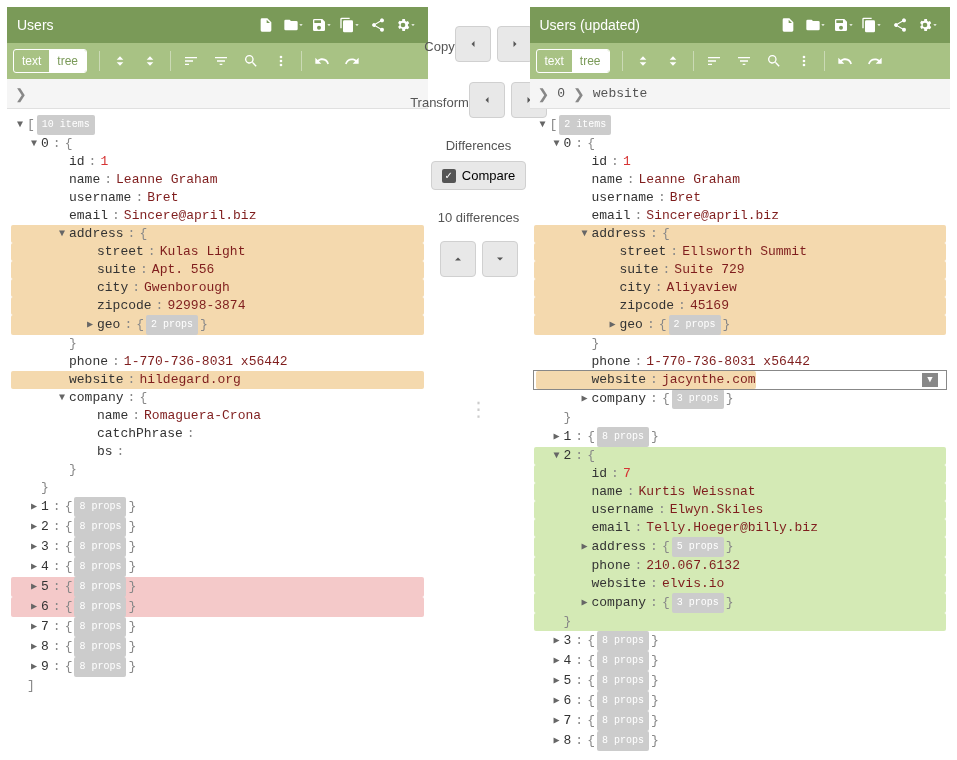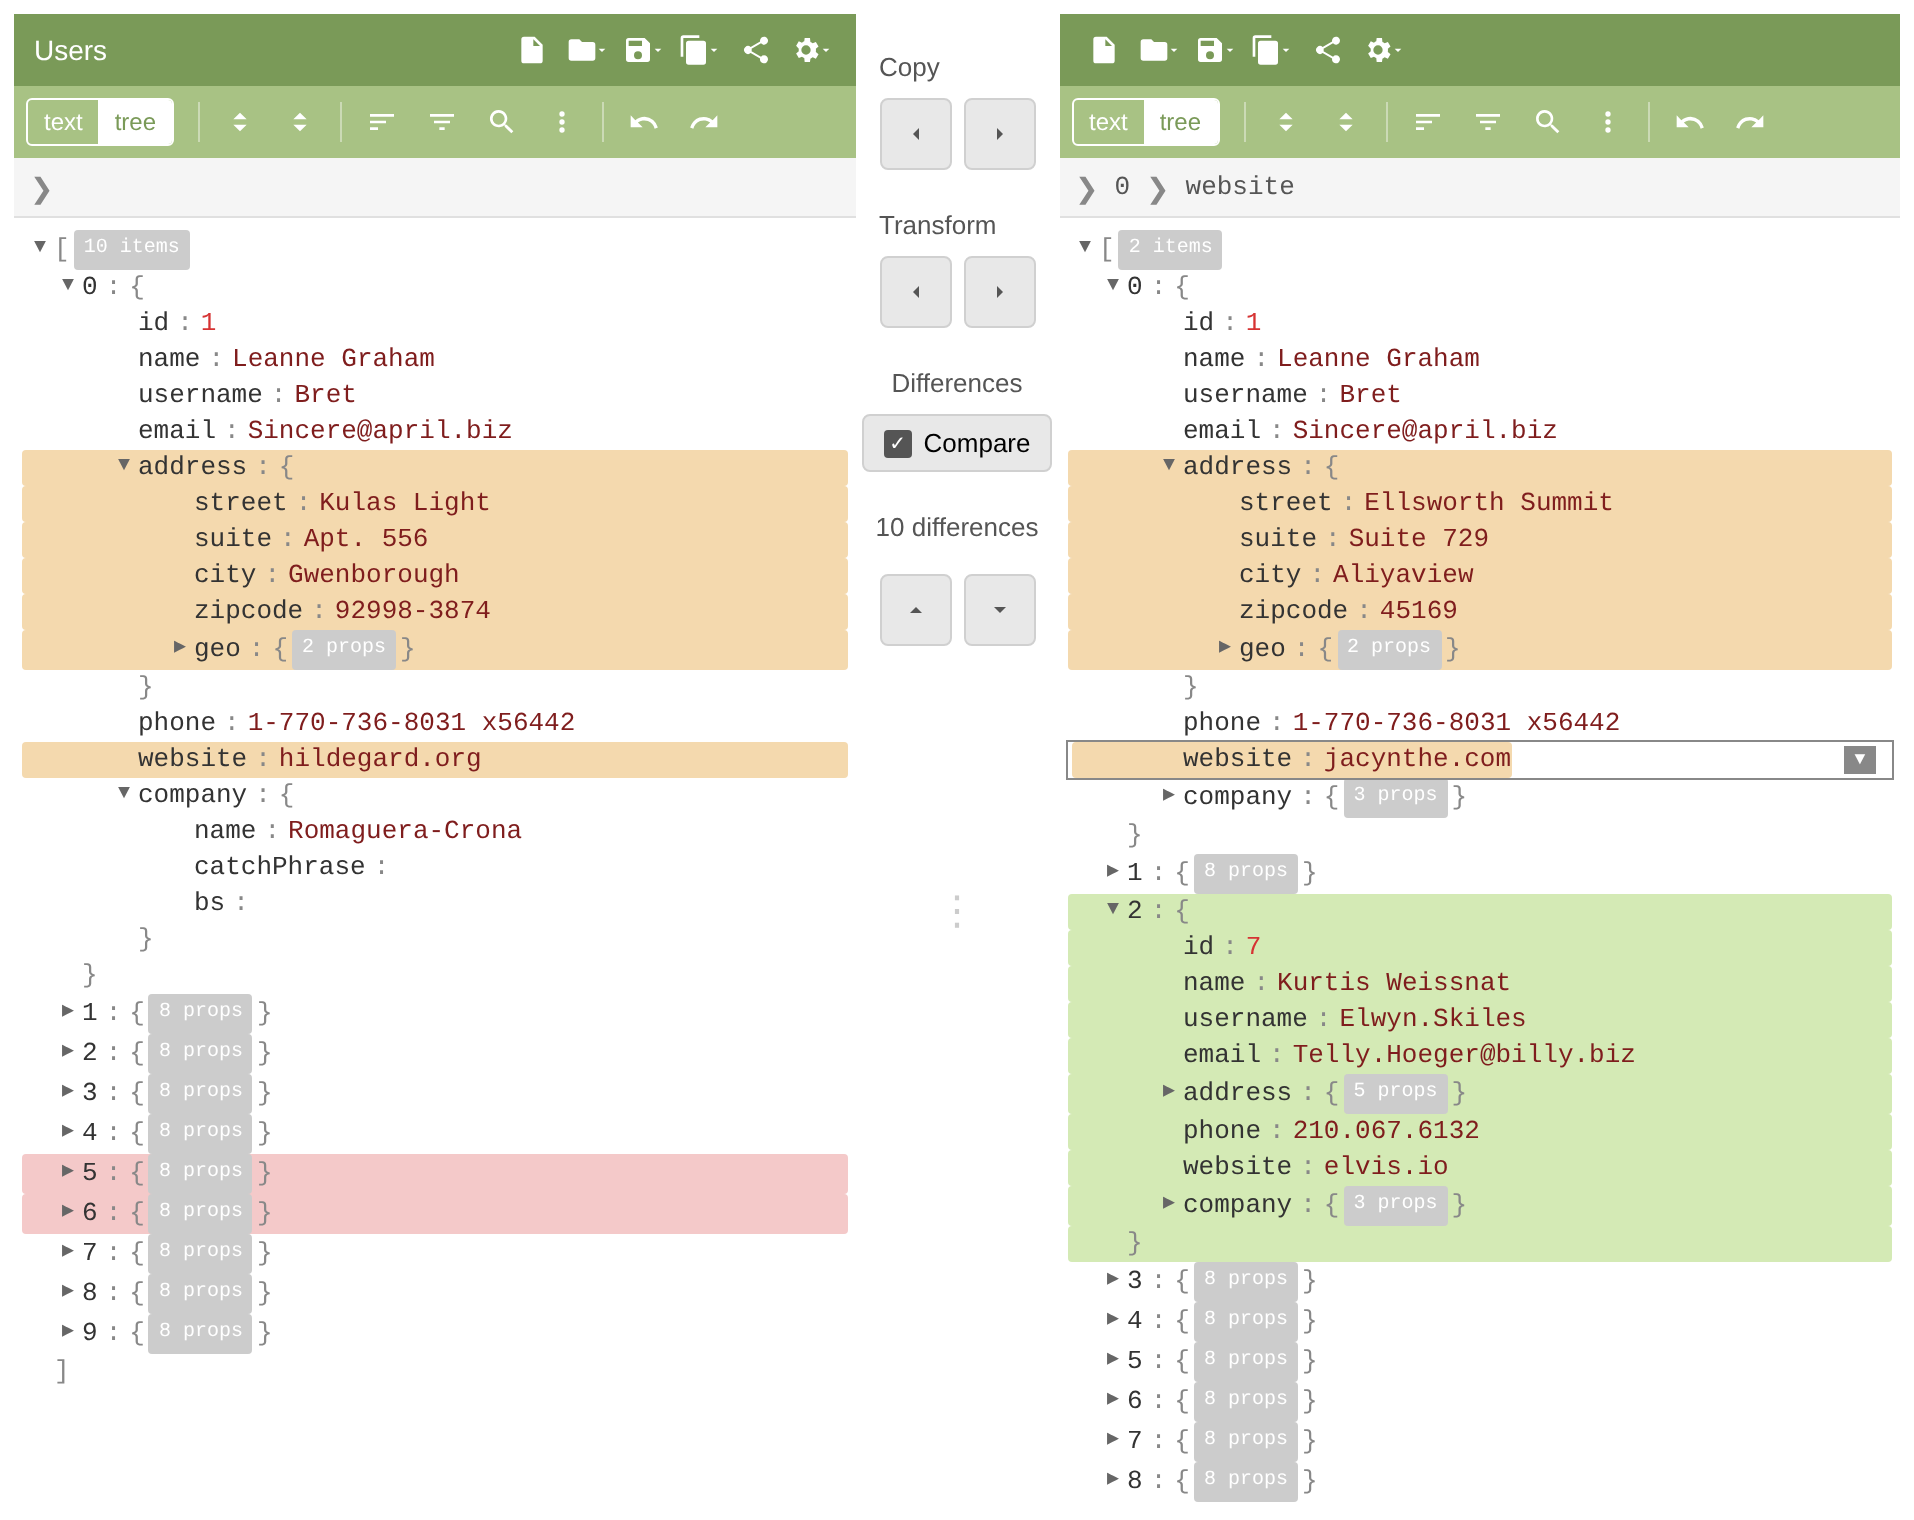--- a/index.html
+++ b/index.html
@@ -29,21 +29,21 @@
 .ind{display:inline-block}
 .key{color:#333}
 .colon{color:#888;margin:0 4px}
 .val-num{color:#d63333}
 .val-str{color:#7f1d1d}
 .brack{color:#888}
 .badge{background:#ccc;color:#fff;font-size:10px;padding:1px 5px;border-radius:2px;margin:0 2px}
 .hl-orange{background:#f4d9ae;border-radius:2px}
 .hl-green{background:#d4eab5;border-radius:2px}
 .hl-red{background:#f4c9c9;border-radius:2px}
-.ctr-sec{display:flex;flex-direction:column;align-items:flex-start;margin-bottom:20px}
+.ctr-sec{display:flex;flex-direction:row;align-items:flex-end;margin-bottom:20px}
 .ctr-lbl{color:#555;font-size:13px;margin-bottom:8px}
 .ctr-btns{display:flex;gap:6px}
 .ctr-btn{width:36px;height:36px;background:#e8e8e8;border:1px solid #d0d0d0;border-radius:4px;display:flex;align-items:center;justify-content:center;cursor:pointer}
 .ctr-btn svg{width:12px;height:12px;fill:#555}
 .compare-btn{background:#e8e8e8;border:1px solid #d0d0d0;border-radius:4px;padding:6px 10px;display:flex;align-items:center;gap:6px;cursor:pointer;margin-bottom:20px}
 .chk{width:14px;height:14px;background:#555;color:#fff;display:flex;align-items:center;justify-content:center;font-size:10px;border-radius:2px}
 .drag{color:#ccc;font-size:20px;margin-top:120px}
 .sel-row{outline:1px solid #888}
 .ctx{position:absolute;right:8px;width:16px;height:14px;background:#888;color:#fff;font-size:9px;display:flex;align-items:center;justify-content:center}
 .ctx::before{content:"▼"}
@@ -413,20 +413,21 @@
           <svg viewBox="0 0 24 24">
             <path d="M6 9l6 6 6-6H6z"></path>
           </svg>
         </span>
   </div>
   <span class="drag">⋮</span>
 </div>
 
 <div class="panel">
   <div class="hdr">
+    <span class="hdr-title">Users (updated)</span>
     <span class="hdr-ico">
           <svg viewBox="0 0 24 24">
             <path d="M14 2H6a2 2 0 00-2 2v16a2 2 0 002 2h12a2 2 0 002-2V8l-6-6zm-1 2l5 5h-5V4z"></path>
           </svg>
         </span>
     <span class="hdr-ico">
           <svg viewBox="0 0 24 24">
             <path d="M20 6h-8l-2-2H4a2 2 0 00-2 2v12a2 2 0 002 2h16a2 2 0 002-2V8a2 2 0 00-2-2z"></path>
           </svg>
           <svg viewBox="0 0 24 24" style="width:8px;margin-left:-2px">

